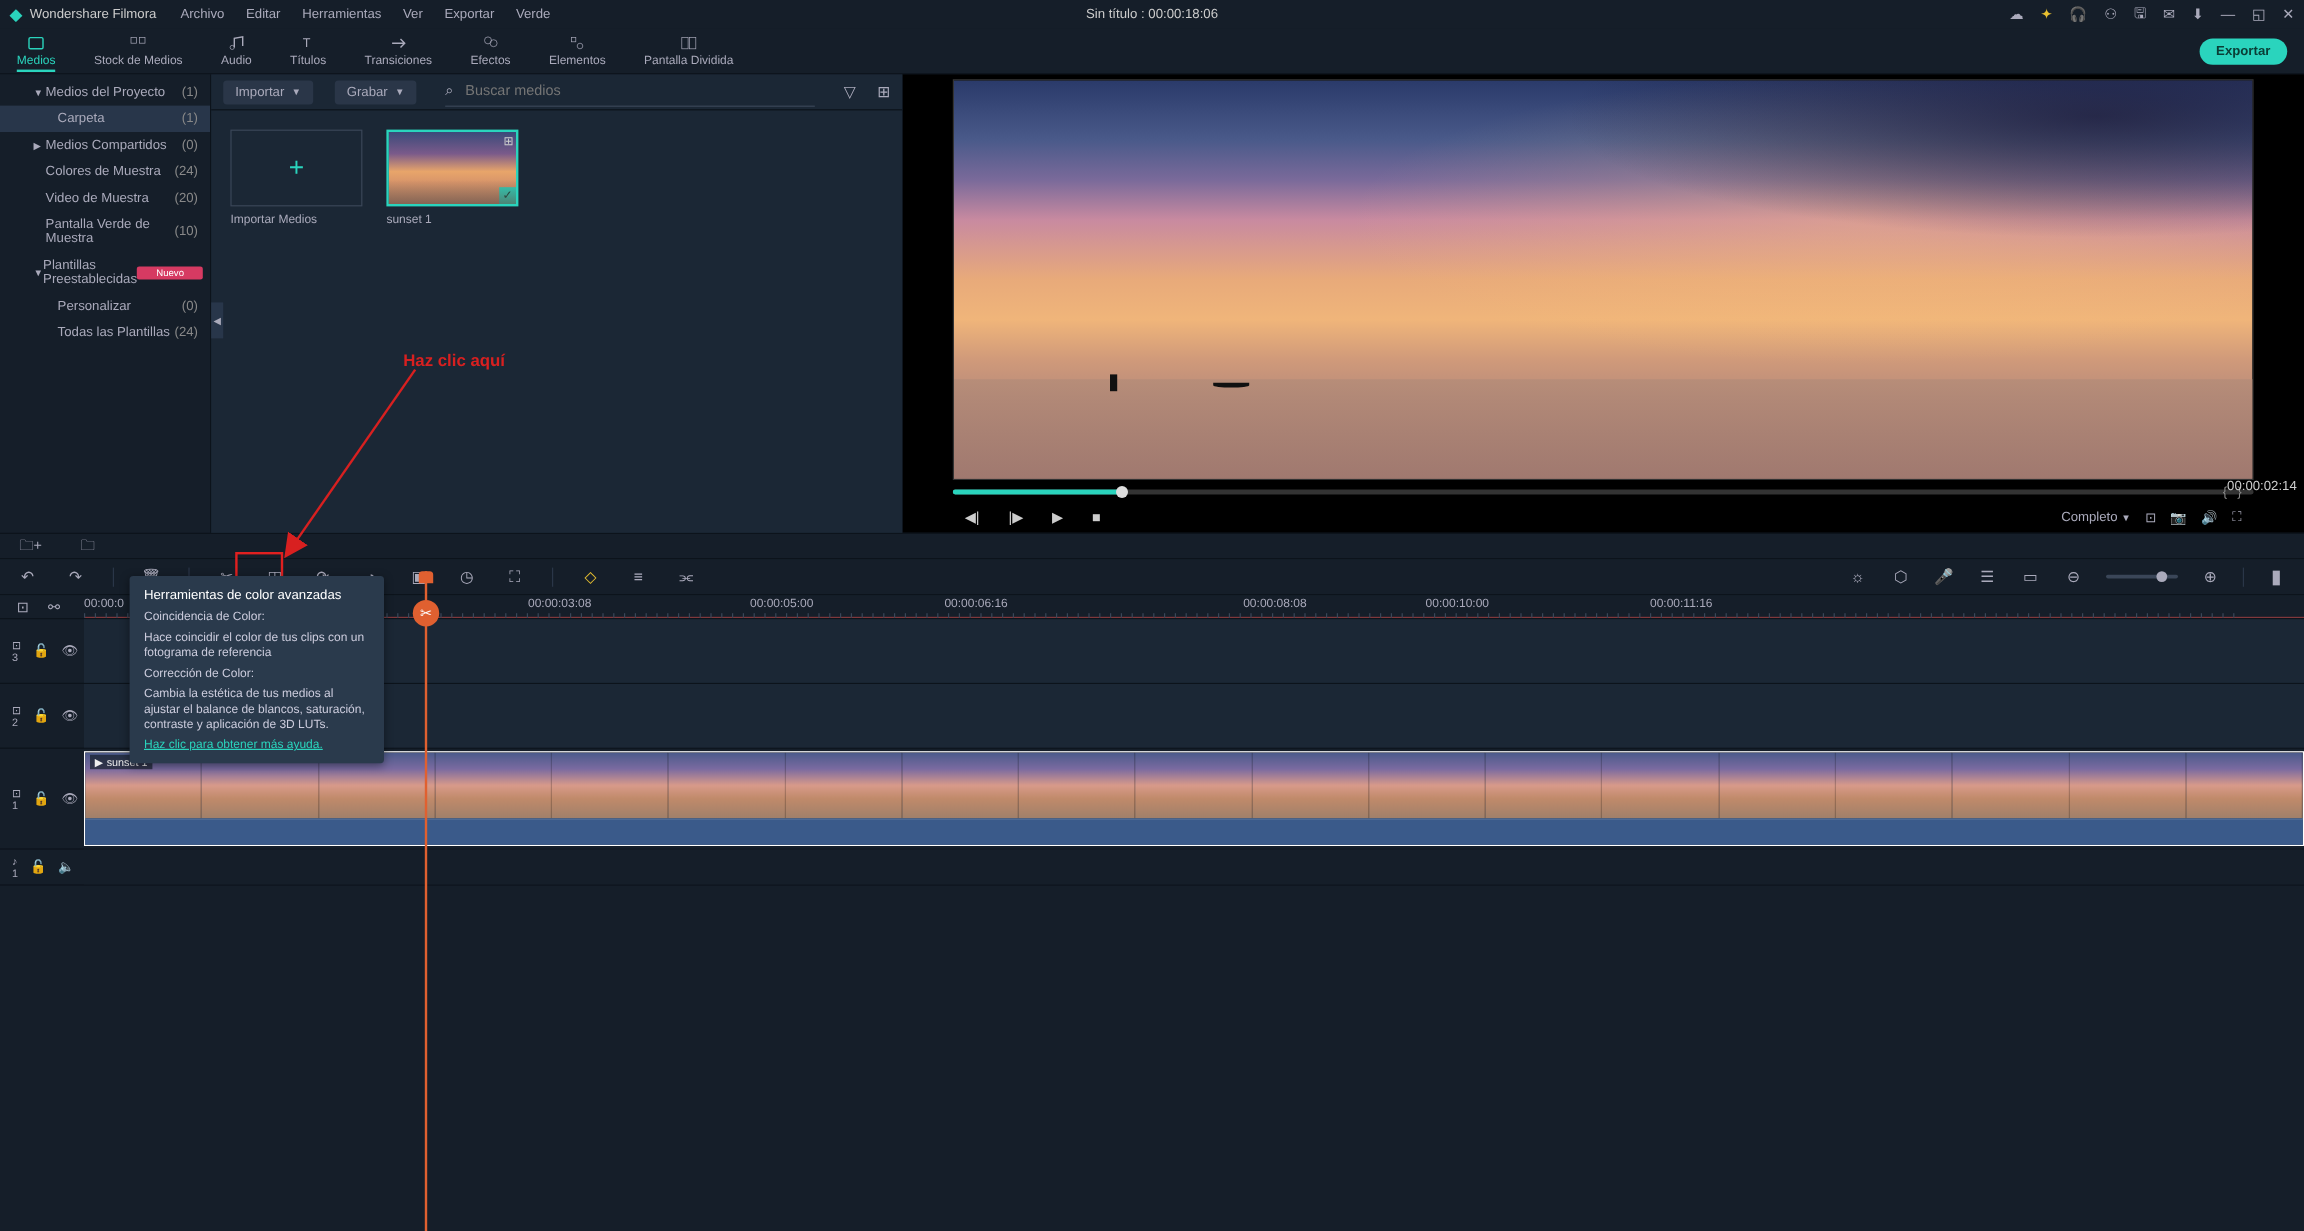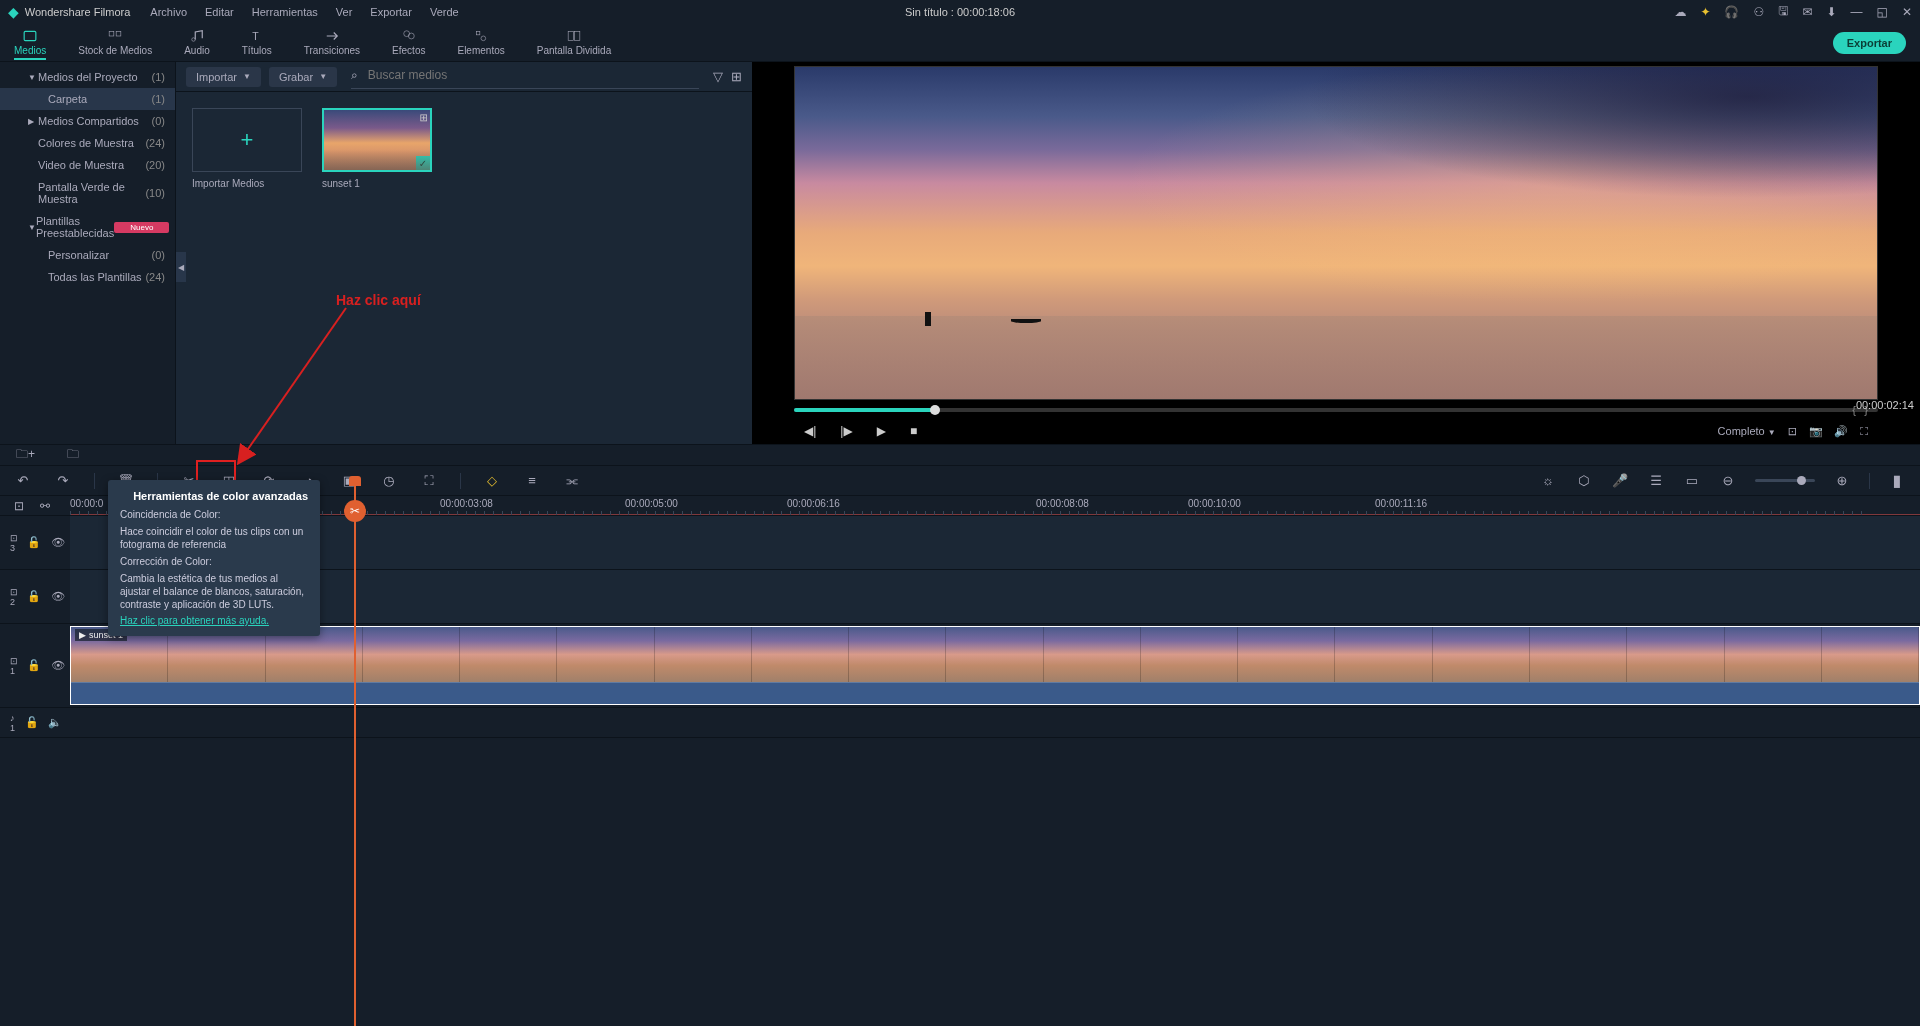--- a/index.html
+++ b/index.html
@@ -29,21 +29,21 @@
 .sb-item { display: flex; align-items: center; padding: 5px 10px; cursor: pointer; justify-content: space-between; }
 .sb-item .arrow { width: 10px; font-size: 8px; color: #aab; }
 .sb-item .label { flex: 1; }
 .sb-item .count { color: #888; }
 .sb-item.active { background: #28364a; }
 .sb-item.sub { padding-left: 38px; }
 .sb-item.mid { padding-left: 28px; }
 .badge-new { background: #d63a62; color: #fff; font-size: 8px; padding: 1px 16px; border-radius: 2px; }
 
 .media-area { flex: 1; background: #1b2735; display: flex; flex-direction: column; position: relative; }
-.media-toolbar { height: 30px; display: flex; align-items: center; gap: 8px; padding: 0 10px; font-size: 11px; border-bottom: 1px solid #0c131b; }
+.media-toolbar { height: 30px; display: flex; align-items: center; gap: 18px; padding: 0 10px; font-size: 11px; border-bottom: 1px solid #0c131b; }
 .dropdown-btn { background: #2a3648; padding: 4px 10px; border-radius: 3px; display: flex; align-items: center; gap: 6px; cursor: pointer; }
 .search-box { flex: 1; background: transparent; border: none; color: #aab; outline: none; font-size: 12px; padding: 4px; }
 .search-wrap { display: flex; align-items: center; gap: 6px; flex: 1; border-bottom: 1px solid #3a4658; padding-bottom: 2px; margin: 0 6px; }
 .media-grid { flex: 1; padding: 16px; display: flex; gap: 20px; align-items: flex-start; }
 .media-card { width: 110px; display: flex; flex-direction: column; align-items: center; gap: 6px; cursor: pointer; }
 .import-thumb { width: 110px; height: 64px; border: 1px solid #3a4658; display: flex; align-items: center; justify-content: center; color: #2ad4bd; font-size: 22px; }
 .sunset-thumb { width: 110px; height: 64px; border: 2px solid #2ad4bd; position: relative; background: linear-gradient(180deg, #3a4a7a 0%, #7a5a8a 30%, #e8a56a 55%, #d8956a 70%, #b8856a 100%); }
 .sunset-thumb::after { content: ""; position: absolute; bottom: 0; left: 0; right: 0; height: 20px; background: linear-gradient(180deg, transparent, rgba(100,80,70,0.6)); }
 .sunset-thumb .check { position: absolute; bottom: 0; right: 0; width: 14px; height: 14px; background: #2ad4bd; color: #0a3e36; font-size: 10px; display: flex; align-items: center; justify-content: center; }
 .sunset-thumb .corner { position: absolute; top: 2px; right: 2px; color: #ccc; font-size: 10px; }
@@ -81,21 +81,21 @@
 .tl-toolbar { height: 30px; display: flex; align-items: center; gap: 22px; padding: 0 14px; background: #151e29; border-bottom: 1px solid #0c131b; position: relative; }
 .tl-toolbar .ico { font-size: 13px; color: #aab; cursor: pointer; display: flex; align-items: center; justify-content: center; width: 18px; height: 18px; }
 .tl-toolbar .sep { width: 1px; height: 16px; background: #2a3648; }
 .tl-right { margin-left: auto; display: flex; align-items: center; gap: 18px; }
 .zoom-slider { width: 60px; height: 3px; background: #3a4658; position: relative; border-radius: 2px; }
 .zoom-slider .zh { position: absolute; top: -3px; left: 70%; width: 9px; height: 9px; background: #aab; border-radius: 50%; }
 .highlight-box { position: absolute; border: 2px solid #e02020; width: 40px; height: 40px; top: -6px; left: 196px; pointer-events: none; }
 
 
 .tooltip { position: absolute; top: 480px; left: 108px; width: 212px; background: #2a3a4c; border-radius: 3px; padding: 10px 12px; font-size: 10px; color: #ccd; z-index: 10; box-shadow: 0 2px 8px rgba(0,0,0,0.4); }
-.tooltip h4 { font-size: 11px; color: #fff; margin-bottom: 6px; font-weight: 700; text-align: right; }
+.tooltip h4 { font-size: 11px; color: #fff; margin-bottom: 6px; font-weight: 400; }
 .tooltip p { margin-bottom: 4px; line-height: 1.3; }
 .tooltip a { color: #2ad4bd; text-decoration: underline; cursor: pointer; }
 
 
 .timeline { flex: 1; background: #151e29; position: relative; }
 .time-ruler { height: 20px; background: #151e29; position: relative; margin-left: 70px; border-bottom: 1px solid #0c131b; }
 .time-ruler .tick-label { position: absolute; font-size: 10px; color: #aab; top: 2px; }
 .time-ruler .tick { position: absolute; bottom: 0; width: 1px; height: 4px; background: #3a4658; }
 .time-ruler .line { position: absolute; bottom: 0; left: 0; right: 0; height: 1px; background: #c84a4a; opacity: 0.6; }
 .playhead { position: absolute; top: 0; bottom: 0; width: 2px; background: #e06030; left: 354px; z-index: 5; }

